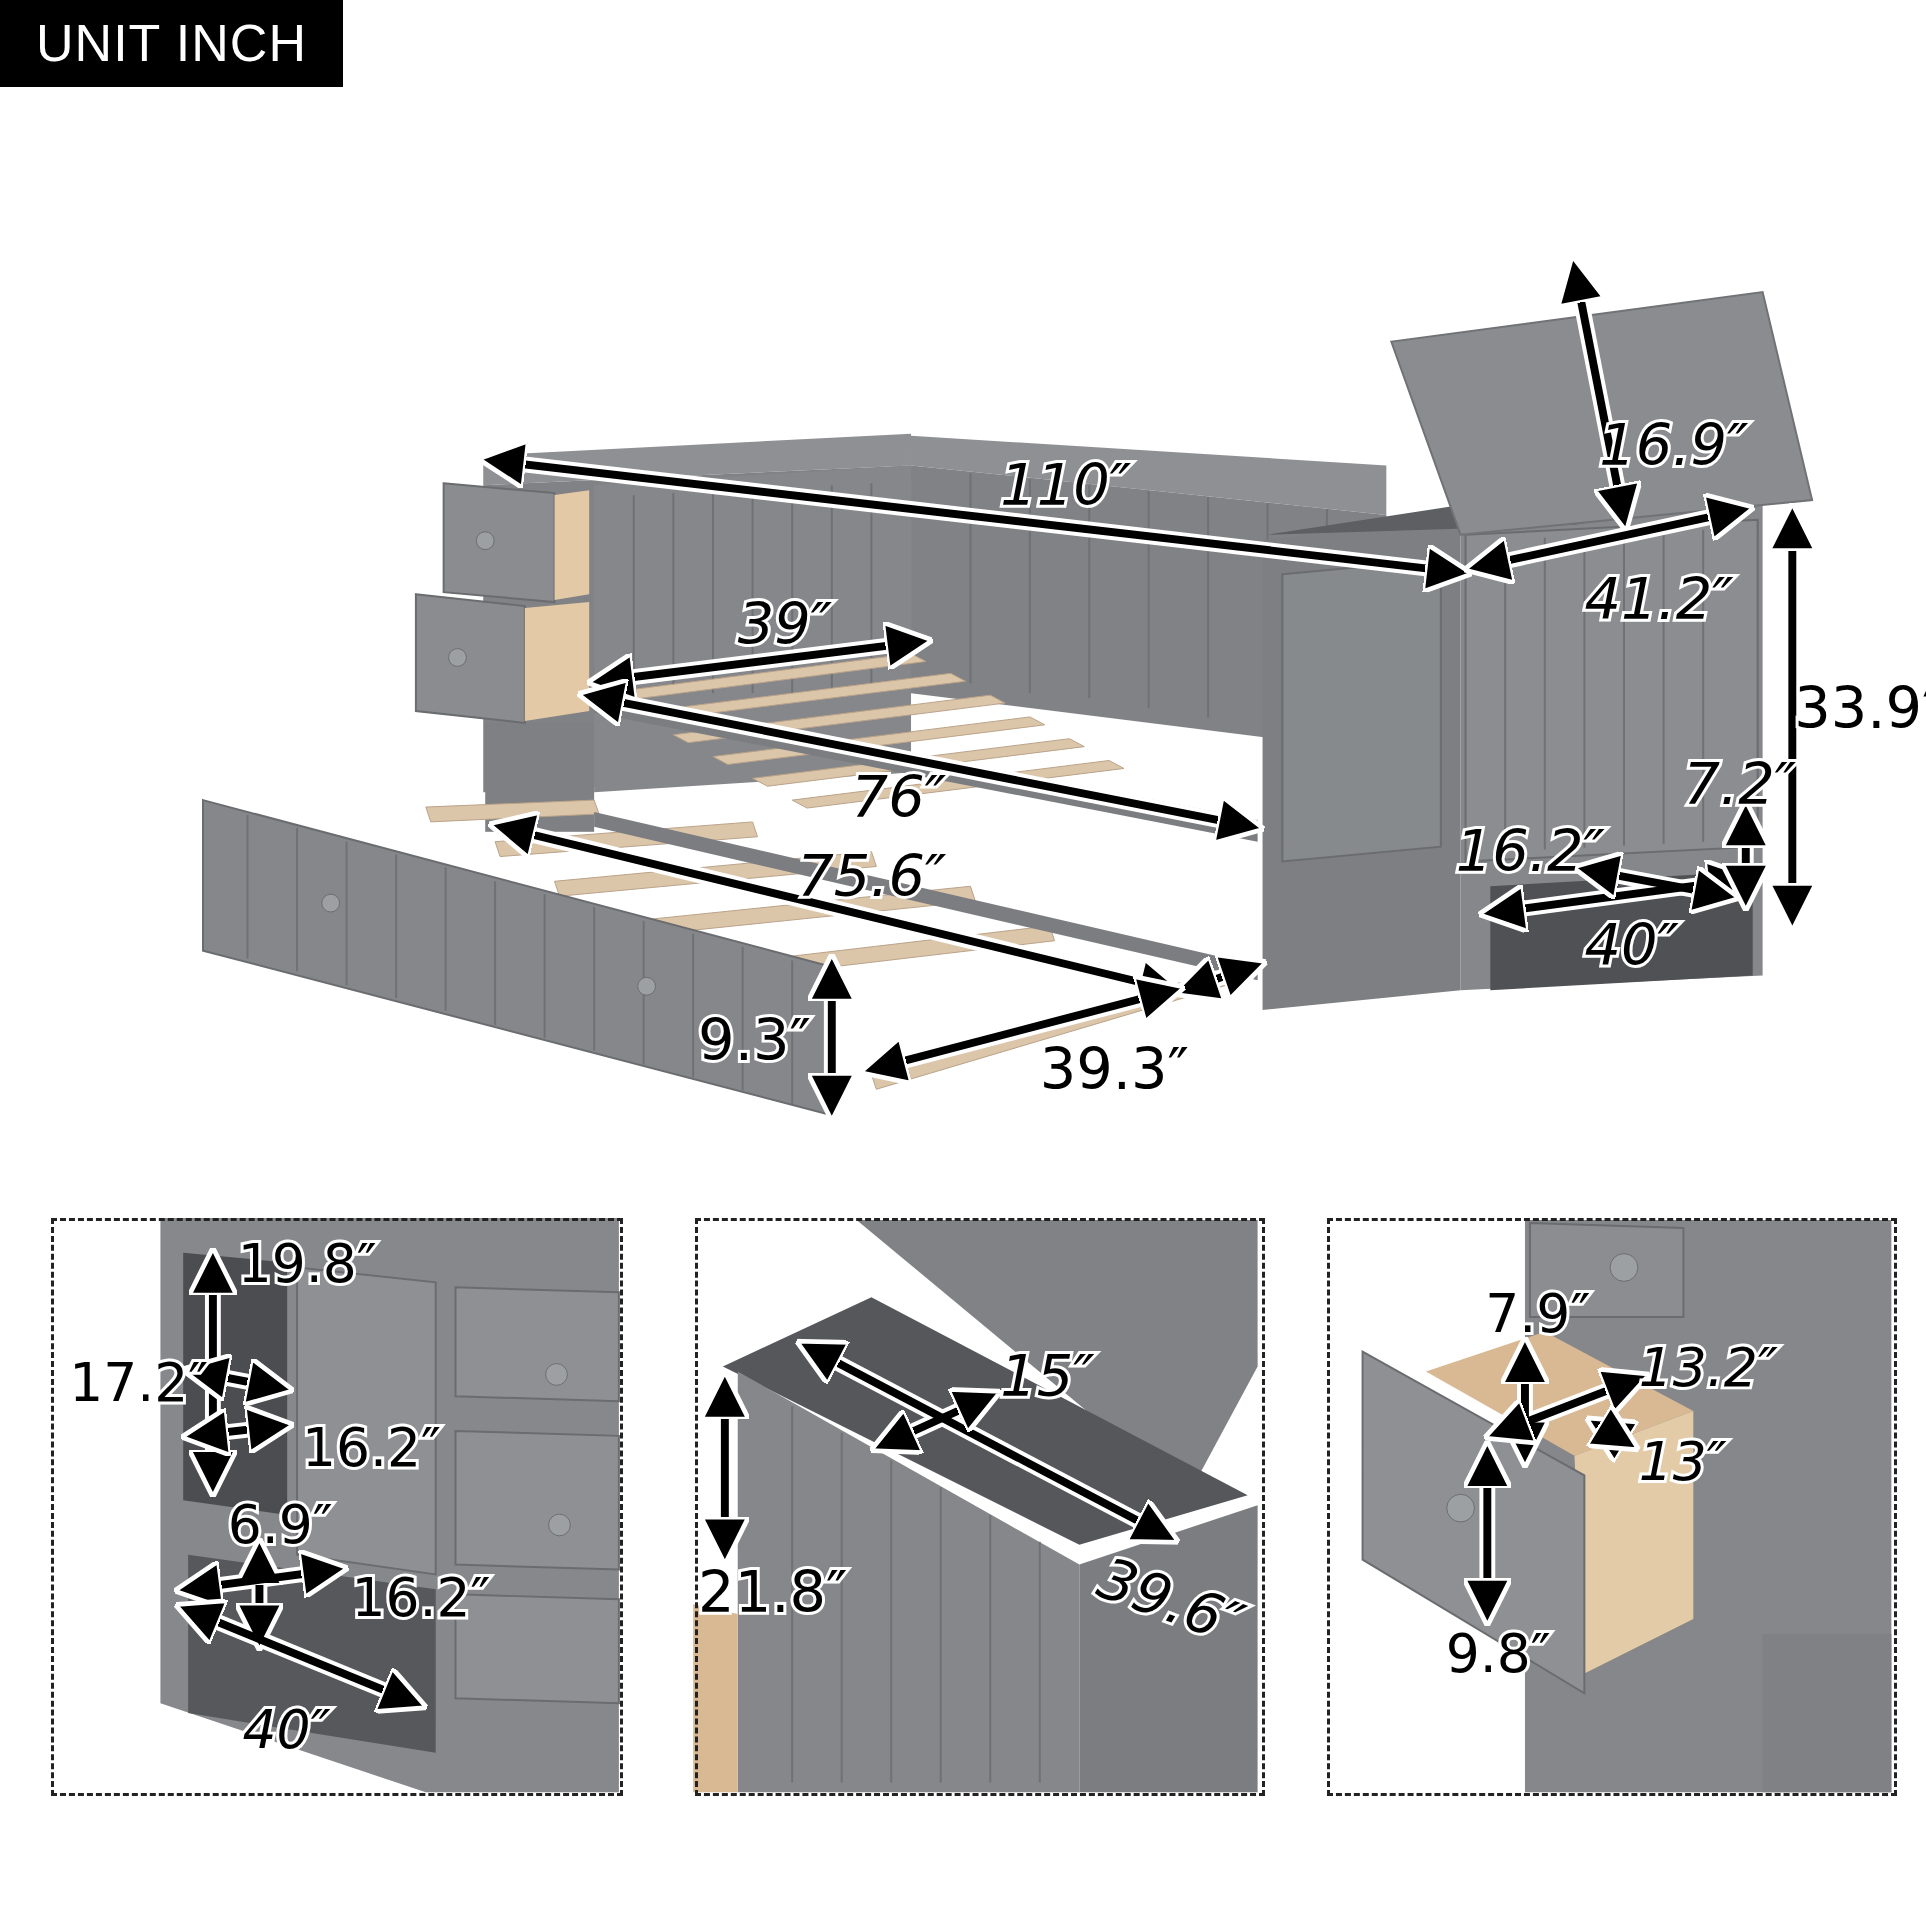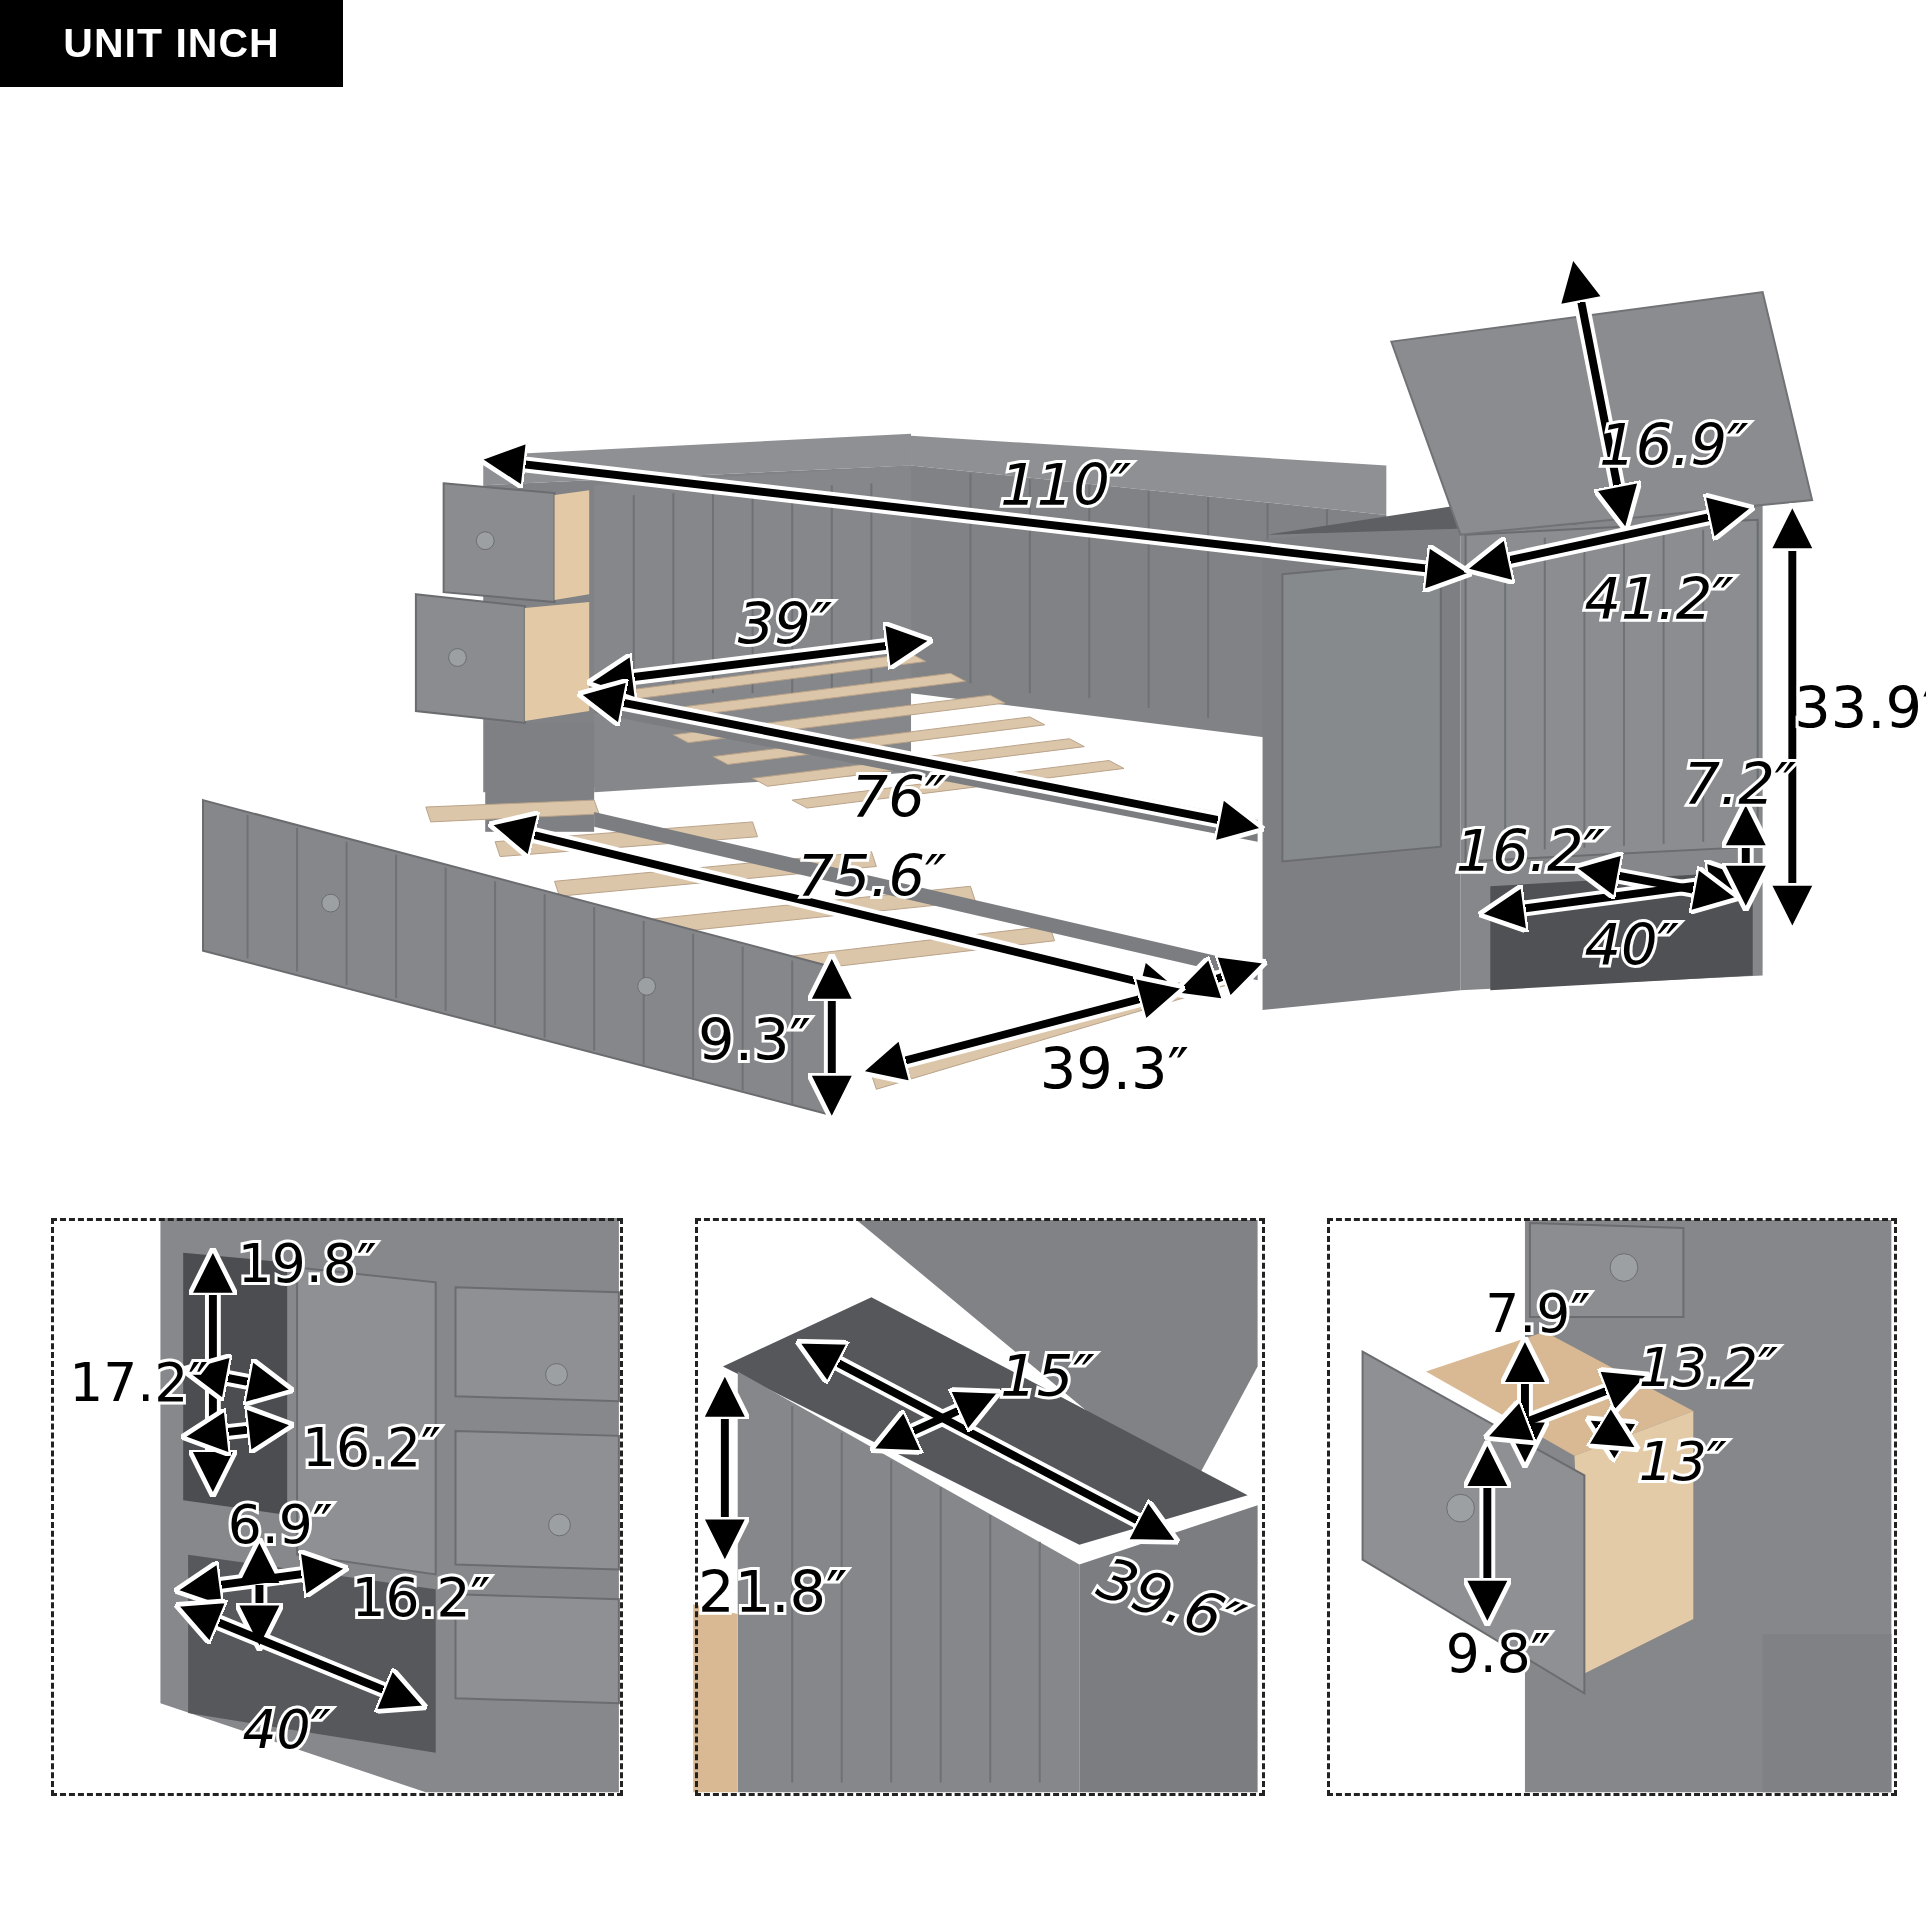--- a/index.html
+++ b/index.html
@@ -1,17 +1,17 @@
 <!DOCTYPE html>
 <html><head>
 <meta charset="utf-8">
 <style>
   html, body { margin:0; padding:0; background:#ffffff; }
   body { width:1927px; height:1927px; position:relative; overflow:hidden; font-family:"DejaVu Sans", sans-serif; }
-  .unit-badge { position:absolute; left:0; top:0; width:343px; height:87px; background:#000; color:#fff; font-family:"Liberation Sans", sans-serif; font-weight:bold; font-size:41px; line-height:87px; text-align:center; letter-spacing:1px; }
+  .unit-badge { position:absolute; left:0; top:0; width:343px; height:87px; background:#000; color:#fff; font-family:"Liberation Sans", sans-serif; font-weight:normal; font-size:52px; line-height:87px; text-align:center; letter-spacing:1px; }
   svg { position:absolute; left:0; top:0; }
   .dim { font-family:"DejaVu Sans", sans-serif; font-size:58px; fill:#000; stroke:#fff; stroke-width:6px; paint-order:stroke fill; font-style:italic; }
   .dim-s { font-size:54px; }
   .panel { position:absolute; border:3px dashed #222; }
 </style>
 </head>
 <body>
 
 <div class="unit-badge">UNIT INCH</div>
 

